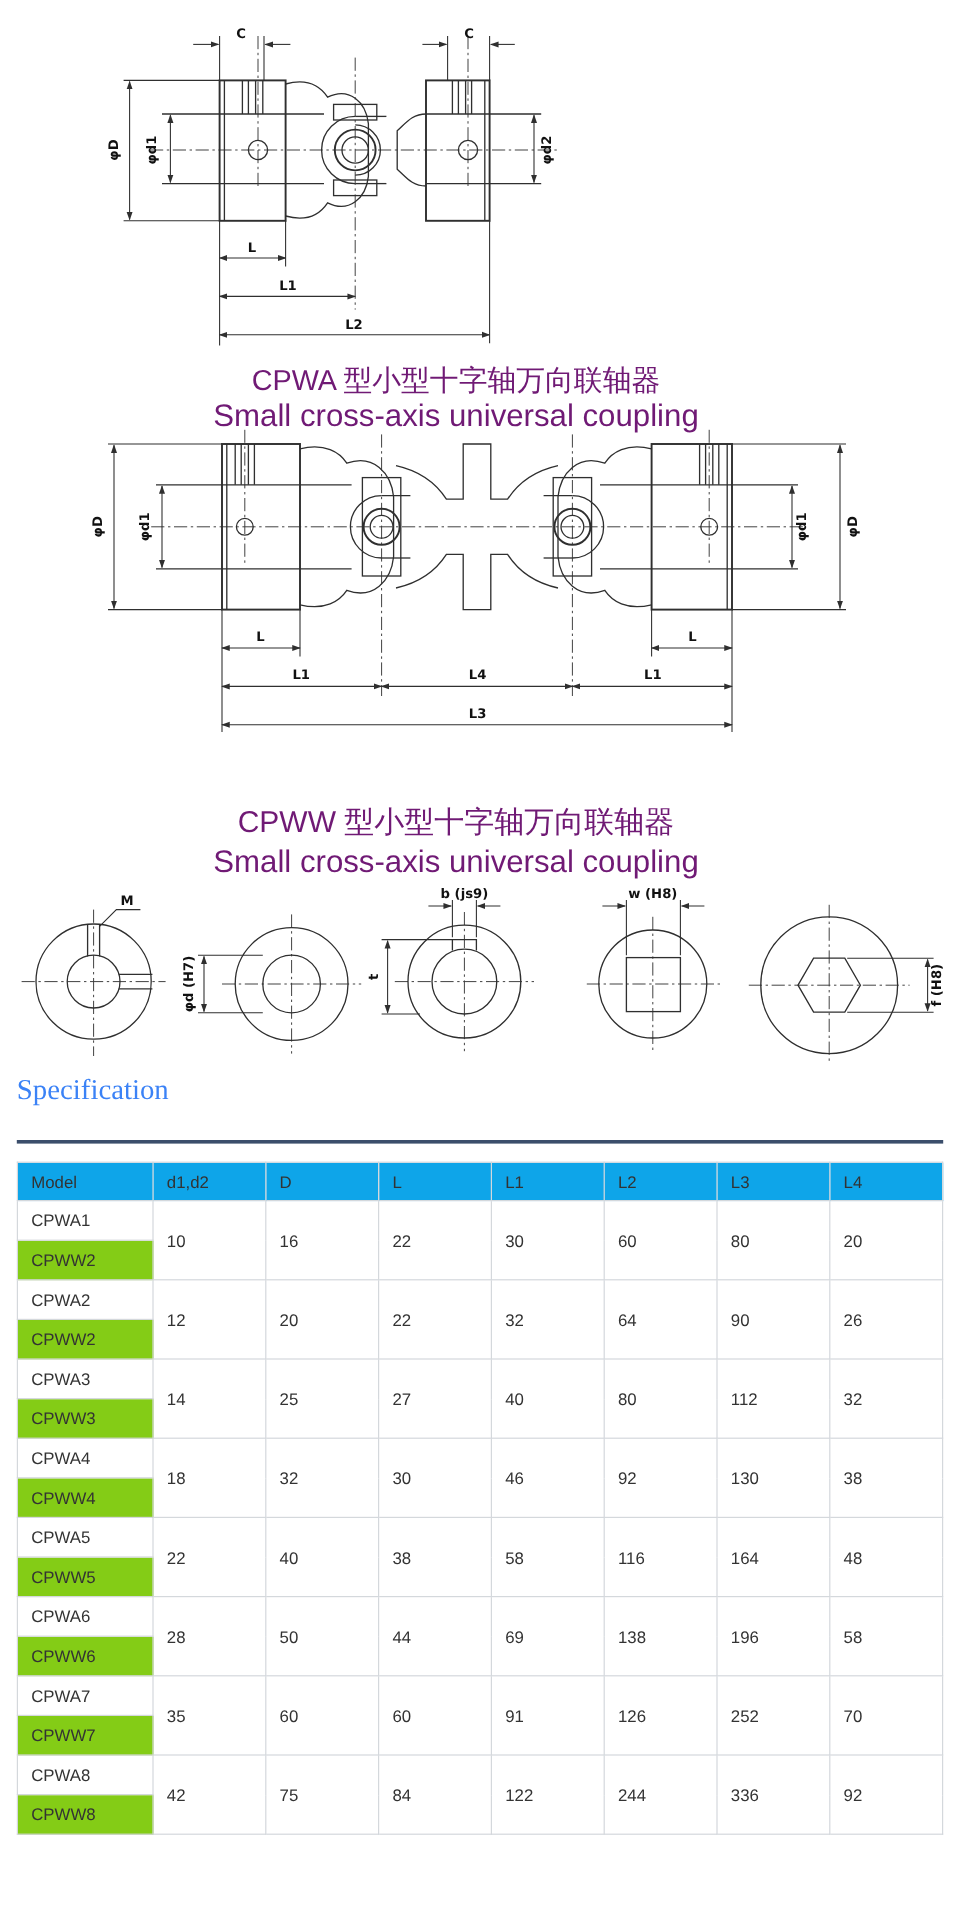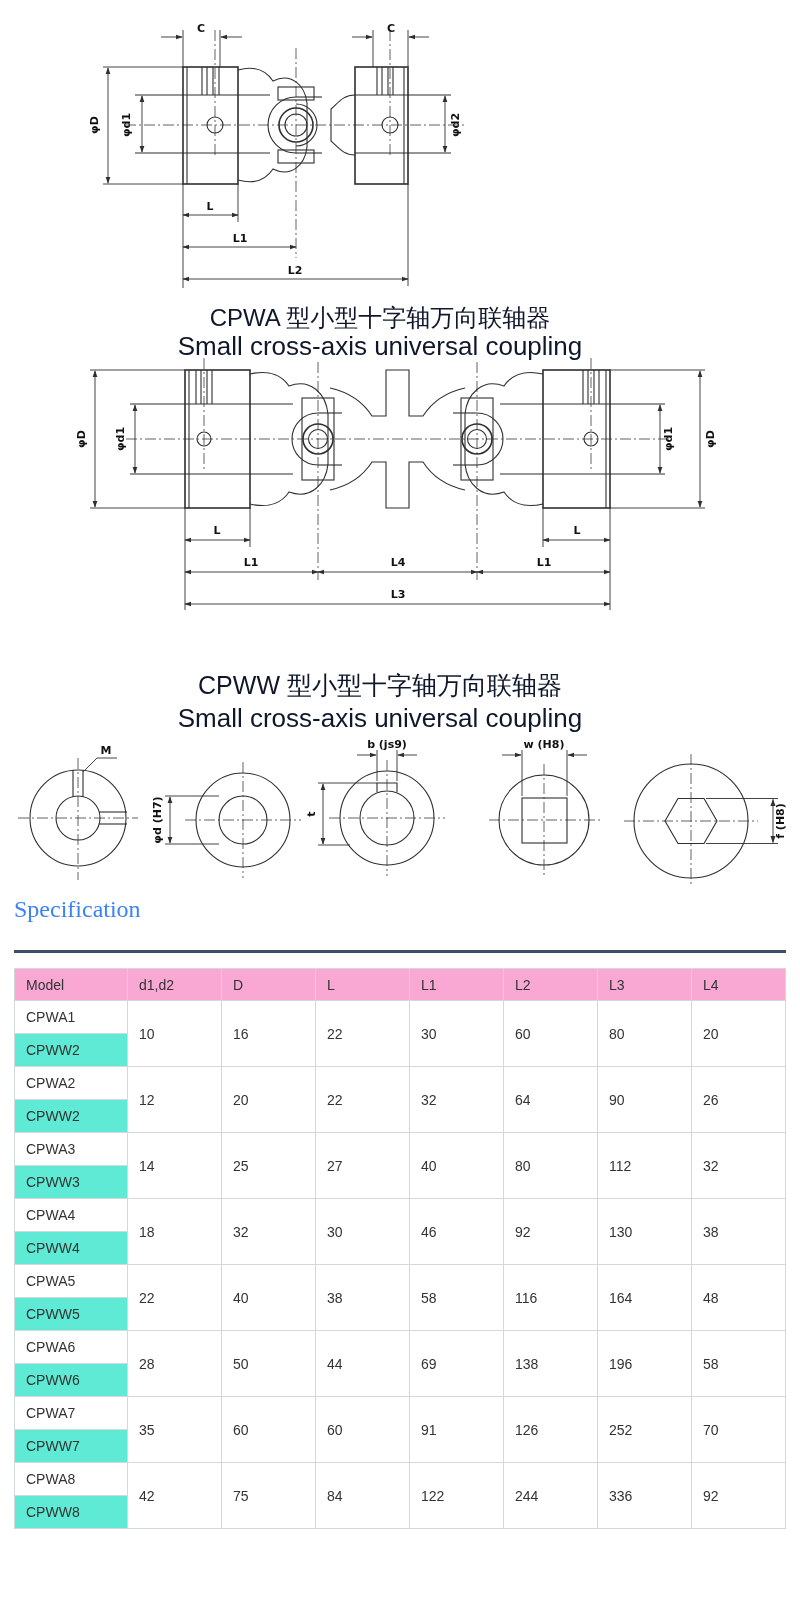--- a/index.html
+++ b/index.html
@@ -1,38 +1,38 @@
 <!DOCTYPE html>
 <html><head>
 <meta charset="utf-8">
 <style>
   html,body{margin:0;padding:0;background:#fff;}
   .page{position:relative;width:800px;height:1600px;background:#ffffff;overflow:hidden;
         font-family:"Liberation Sans",sans-serif;}
   .abs{position:absolute;}
   
-  .title-block{left:0;width:760px;text-align:center;color:#0f172a;}
+  .title-block{left:0;width:760px;text-align:center;color:#701a75;}
   .title-cn{font-size:24px;line-height:29px;}
   .title-en{font-size:26px;line-height:29px;}
   #title2 .title-cn{font-size:25px;line-height:33px;margin-top:23px;}
   #title2 .title-en{font-size:26px;line-height:32px;}
   
   #spec-heading{left:14px;top:896px;font-family:"Liberation Serif",serif;
       font-size:24px;color:#3b82f6;}
   #spec-rule{left:14px;top:950px;width:772px;height:3px;background:#3b4e6b;}
   
   #table-wrap{left:14px;top:968px;}
   #spec-table{border-collapse:collapse;width:772px;table-layout:fixed;
       font-family:"Liberation Sans",sans-serif;font-size:14px;color:#333;}
   #spec-table th,#spec-table td{border:1px solid #d4d8dc;text-align:left;
       padding:0 4px 0 11px;font-weight:400;}
-  #spec-table th{background:#f9a8d4;height:31px;}
+  #spec-table th{background:#0ea5e9;height:31px;}
   #spec-table td{height:32px;background:#fff;}
   #spec-table col.c-model{width:113px;}
-  #spec-table td.ww{background:#5eead4;}
+  #spec-table td.ww{background:#84cc16;}
   
   svg .ln{stroke:#2f2f2f;stroke-width:1.1;fill:none;}
   svg .ln2{stroke:#2f2f2f;stroke-width:1.6;fill:none;}
   svg .cl{stroke:#3a3a3a;stroke-width:0.8;fill:none;stroke-dasharray:11 3 2 3;}
   svg .dim{stroke:#2f2f2f;stroke-width:0.9;fill:none;}
   svg text.dt{font-family:"DejaVu Sans",sans-serif;font-size:11px;font-weight:bold;
       fill:#111;text-anchor:middle;}
 </style>
 </head>
 <body>

